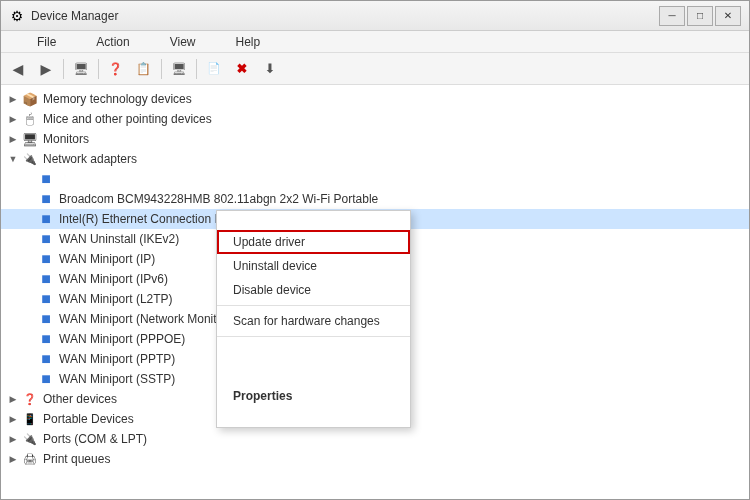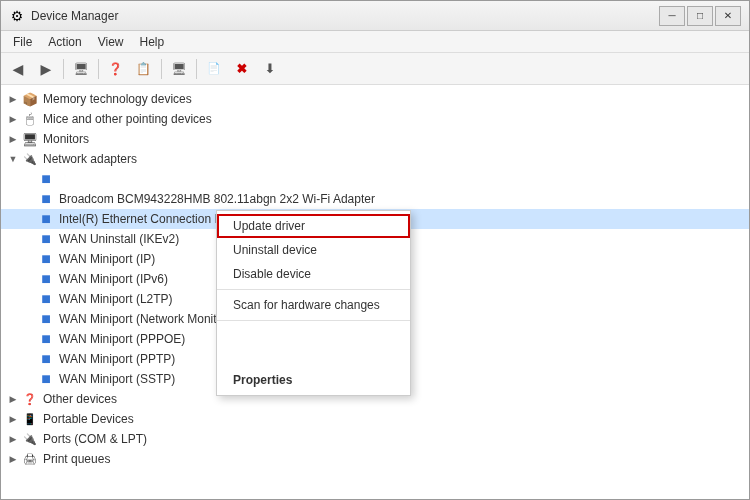--- a/index.html
+++ b/index.html
@@ -73,20 +73,21 @@
       padding: 0 4px;
     }
     .menu-item {
       padding: 2px 8px;
       cursor: pointer;
       font-size: 12px;
       color: #333;
       height: 100%;
       display: flex;
       align-items: center;
+      margin-left: 24px;
     }
 
     
     .toolbar {
       height: 32px;
       background: #f5f5f5;
       border-bottom: 1px solid #ddd;
       display: flex;
       align-items: center;
       padding: 0 4px;
@@ -169,21 +170,21 @@
     
     .context-menu {
       position: absolute;
       top: 125px;
       left: 215px;
       width: 195px;
       background: #fff;
       border: 1px solid #ccc;
       box-shadow: 3px 3px 8px rgba(0,0,0,0.2);
       z-index: 100;
-      padding: 3px 0;
+      padding: 19px 0;
     }
     .ctx-item {
       padding: 5px 16px;
       cursor: pointer;
       font-size: 12px;
       color: #333;
       display: block;
     }
     .ctx-item.active {
       outline: 2px solid #cc0000;
@@ -263,21 +264,21 @@
       </div>
 
       <div class="tree-item indent-1">
         <span class="expand-icon"></span>
         <span class="device-icon" style="color:#3374d4; font-size:16px;">■</span>
       </div>
 
       <div class="tree-item indent-1">
         <span class="expand-icon"></span>
         <span class="device-icon" style="color:#3374d4; font-size:16px;">■</span>
-        <span class="tree-label">Broadcom BCM943228HMB 802.11abgn 2x2 Wi-Fi Adapter</span>
+        <span class="tree-label">Broadcom BCM943228HMB 802.11abgn 2x2 Wi-Fi Portable</span>
       </div>
 
       <div class="tree-item indent-1 highlighted">
         <span class="expand-icon"></span>
         <span class="device-icon" style="color:#3374d4; font-size:16px;">■</span>
         <span class="tree-label">Intel(R) Ethernet Connection I217-V</span>
       </div>
 
       <div class="tree-item indent-1">
         <span class="expand-icon"></span>

